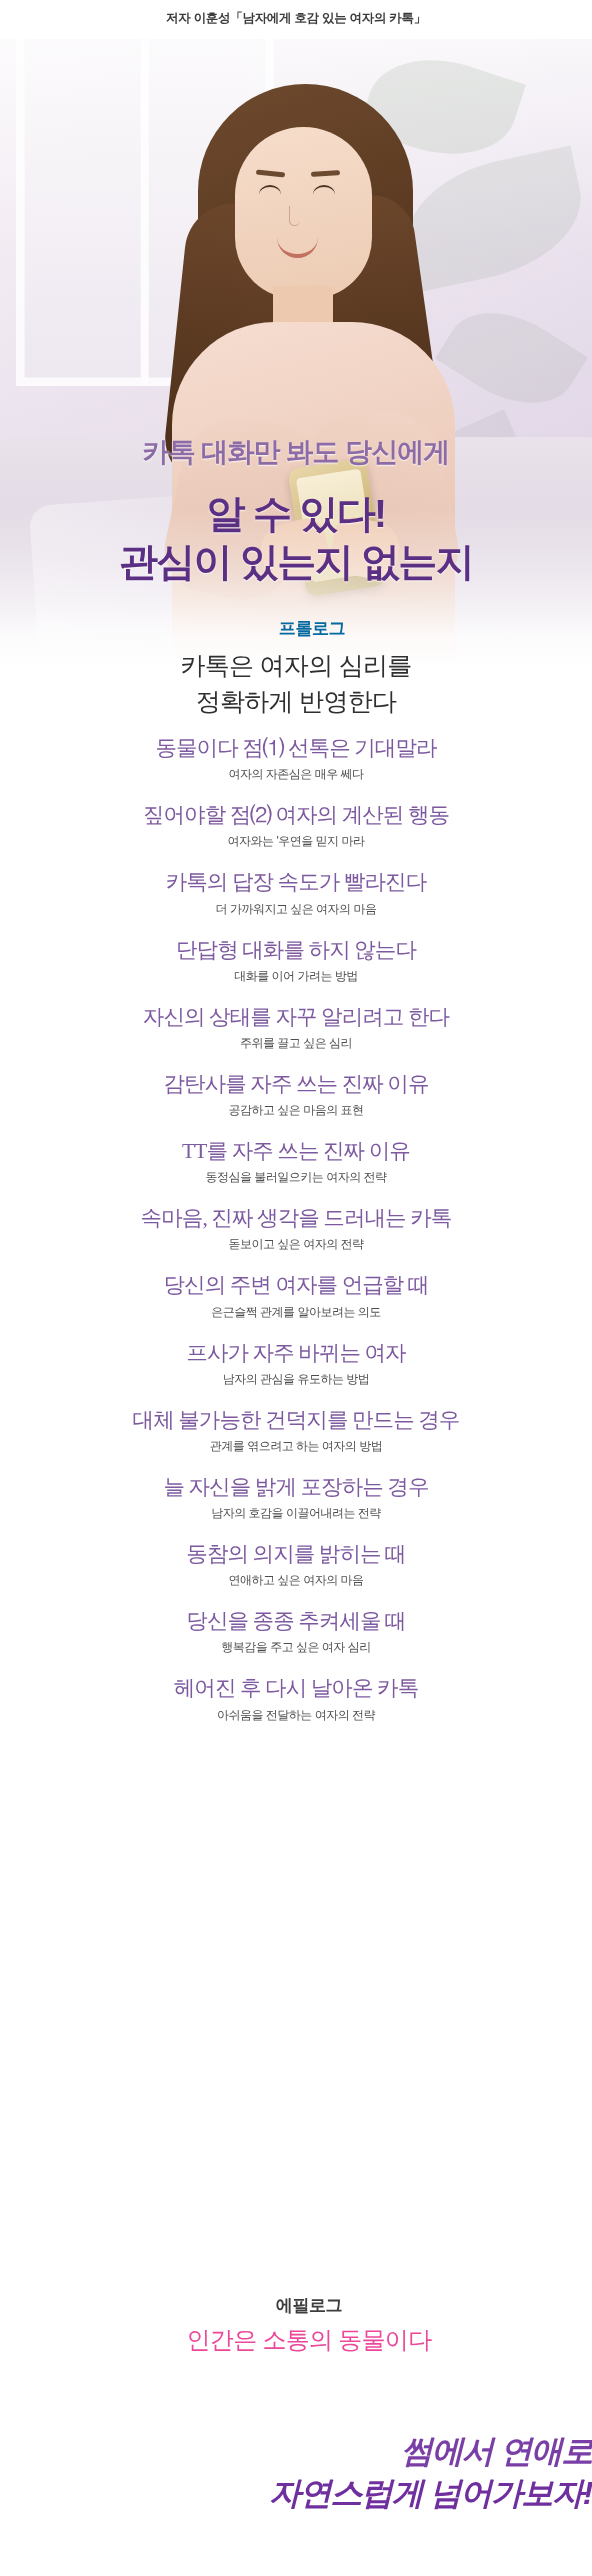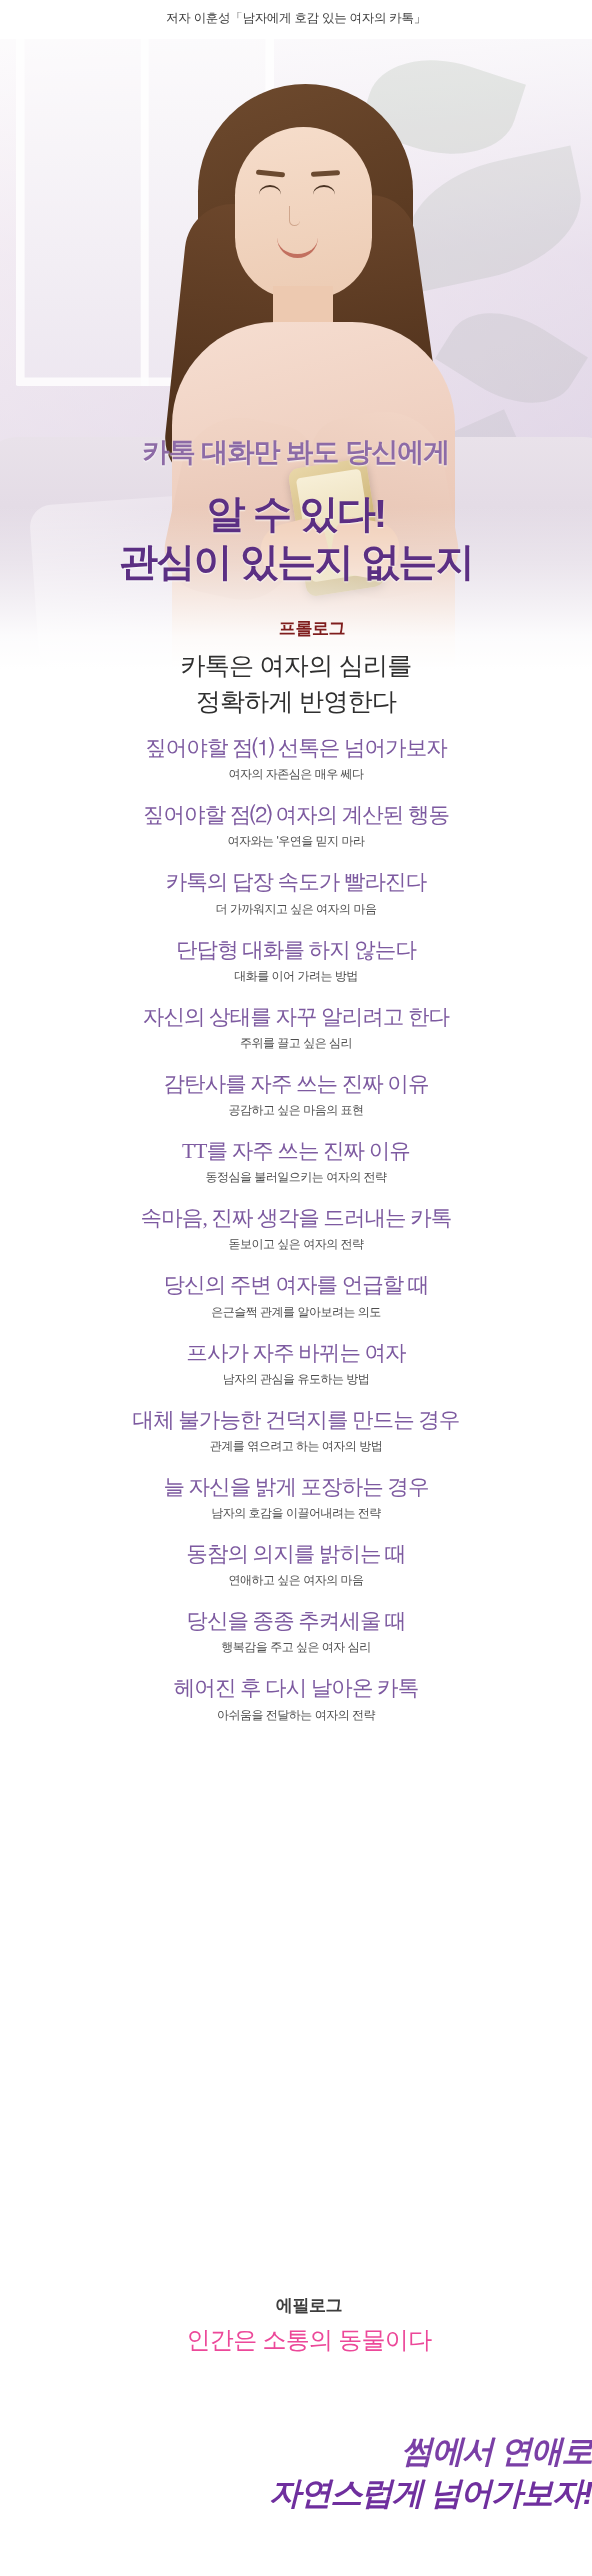--- a/index.html
+++ b/index.html
@@ -24,20 +24,21 @@
   .author-bar {
     position: absolute;
     top: 0; left: 0;
     width: 592px;
     height: 39px;
     background: #ffffff;
     text-align: center;
     box-sizing: border-box;
     padding-top: 10.3px;
     z-index: 5;
+    font-weight: bold;
   }
   .author-text {
     font-size: 12.5px;
     color: #3b3b3b;
     letter-spacing: -0.3px;
     font-family: "Liberation Sans", sans-serif;
   }
   .author-dash {
     position: absolute;
     top: 34px;
@@ -249,21 +250,21 @@
   }
 
   
   .prologue {
     position: absolute;
     top: 617px; left: 0; width: 592px;
     text-align: center;
   }
   .prologue .label {
     font-size: 17px;
-    color: #7f1d1d;
+    color: #0369a1;
     font-weight: bold;
     letter-spacing: -0.4px;
     margin-bottom: 6.9px;
     padding-left: 32px;
   }
   .prologue .l1, .prologue .l2 {
     font-size: 25px;
     color: #2f2f2f;
     letter-spacing: -0.7px;
     line-height: 1.45;
@@ -379,21 +380,21 @@
   </div>
 
   <div class="prologue">
     <div class="label">프롤로그</div>
     <div class="l1">카톡은 여자의 심리를</div>
     <div class="l2">정확하게 반영한다</div>
   </div>
 
   <div class="toc">
     <div class="toc-item">
-      <div class="t">짚어야할 점⑴ 선톡은 넘어가보자</div>
+      <div class="t">동물이다 점⑴ 선톡은 기대말라</div>
       <div class="s">여자의 자존심은 매우 쎄다</div>
     </div>
     <div class="toc-item">
       <div class="t">짚어야할 점⑵ 여자의 계산된 행동</div>
       <div class="s">여자와는 '우연을 믿지 마라</div>
     </div>
     <div class="toc-item">
       <div class="t">카톡의 답장 속도가 빨라진다</div>
       <div class="s">더 가까워지고 싶은 여자의 마음</div>
     </div>

